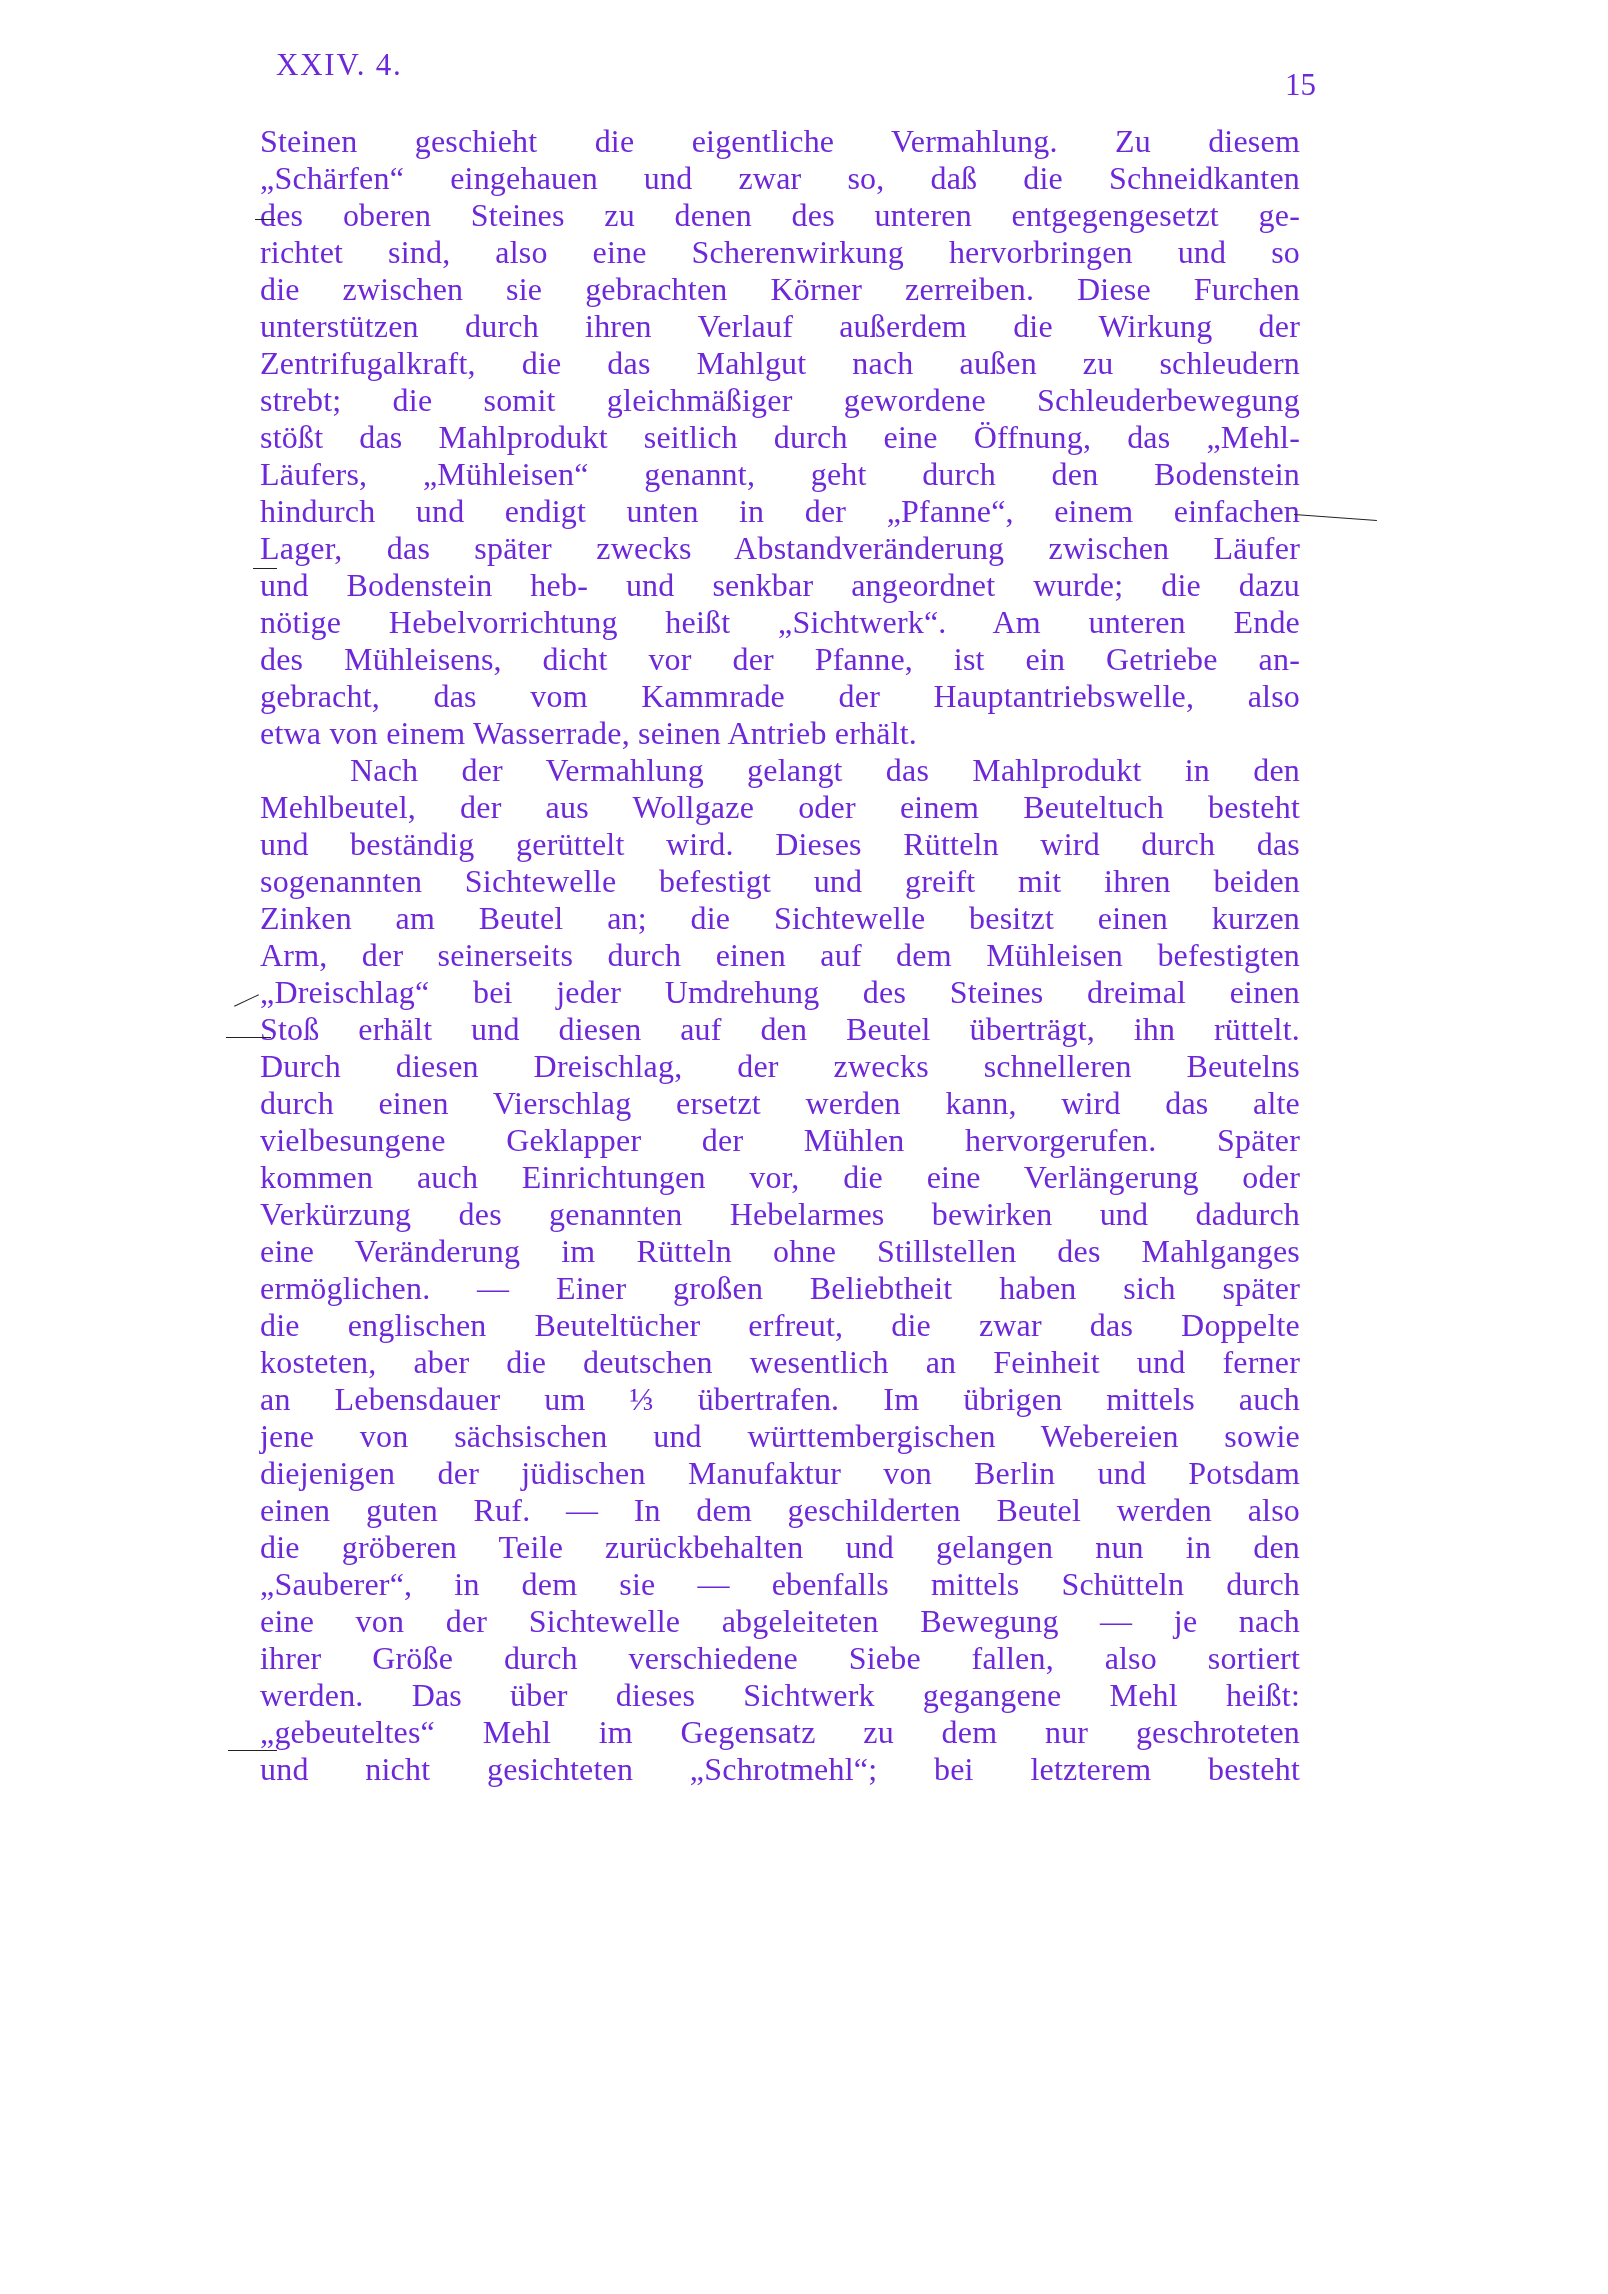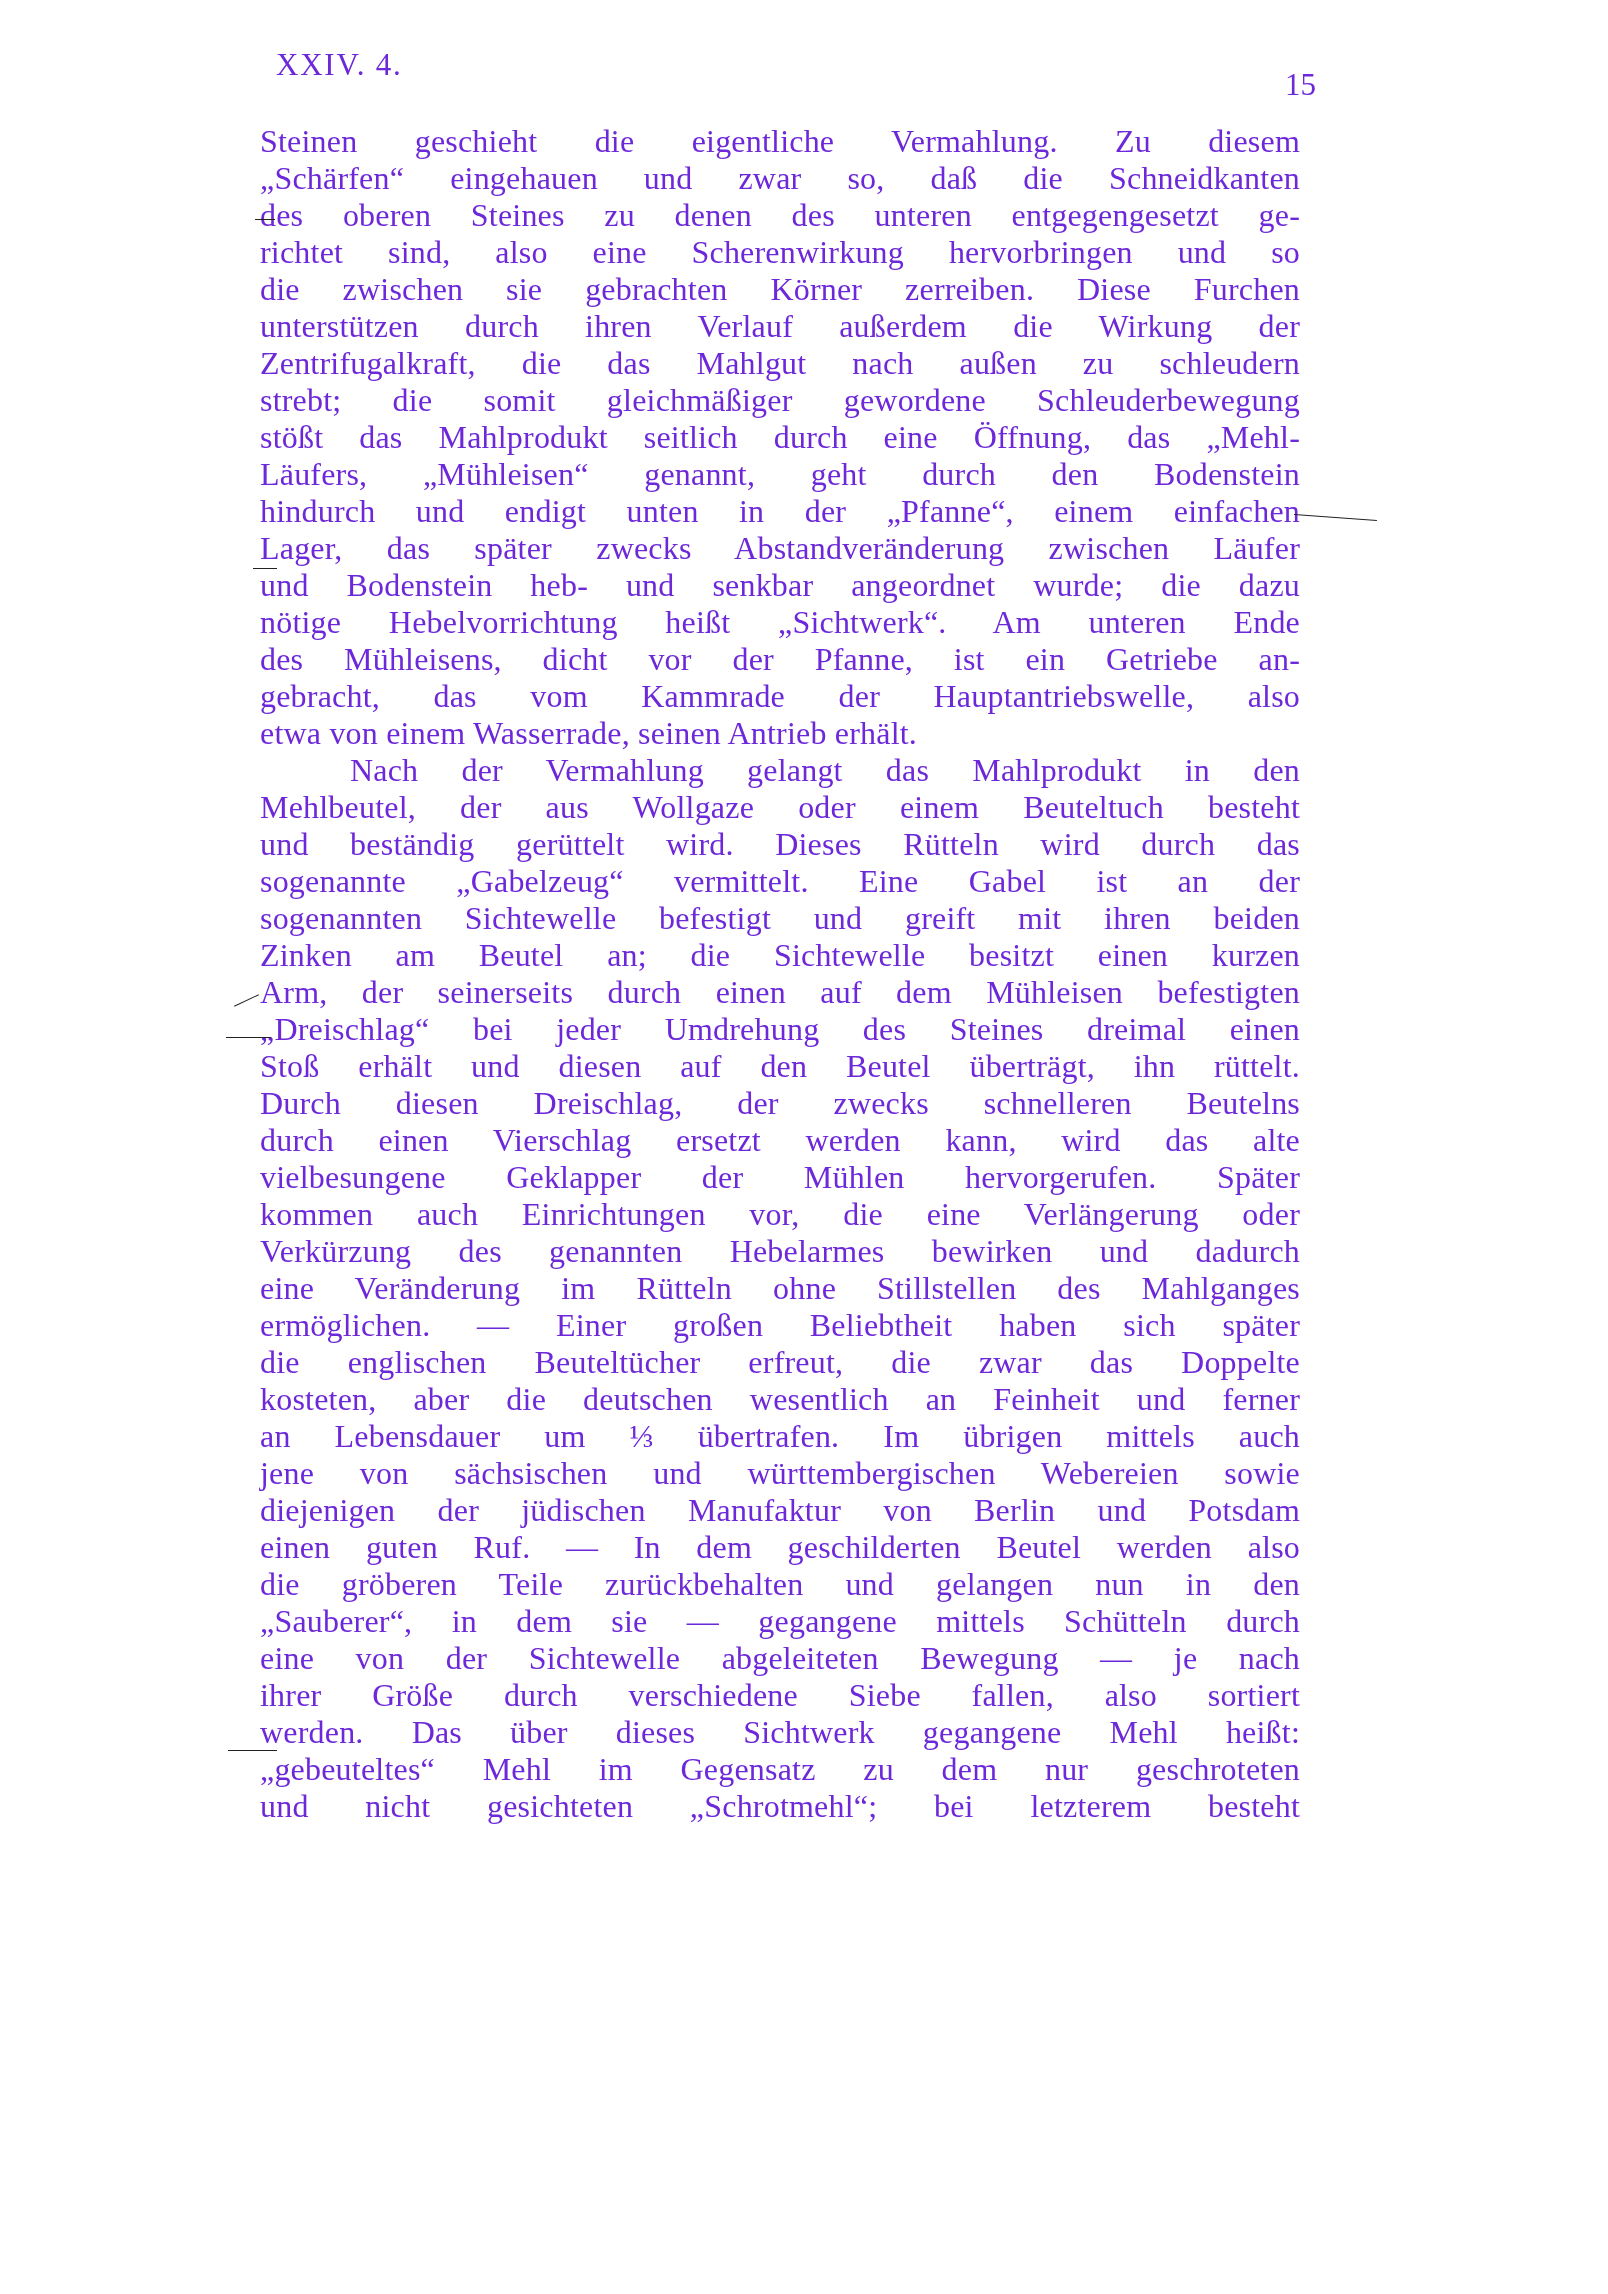--- a/index.html
+++ b/index.html
@@ -38,41 +38,40 @@
       <span class="line">hindurch und endigt unten in der „Pfanne“, einem einfachen</span>
       <span class="line">Lager, das später zwecks Abstandveränderung zwischen Läufer</span>
       <span class="line">und Bodenstein heb- und senkbar angeordnet wurde; die dazu</span>
       <span class="line">nötige Hebelvorrichtung heißt „Sichtwerk“. Am unteren Ende</span>
       <span class="line">des Mühleisens, dicht vor der Pfanne, ist ein Getriebe an-</span>
       <span class="line">gebracht, das vom Kammrade der Hauptantriebswelle, also</span>
       <span class="line" style="text-align-last: left;">etwa von einem Wasserrade, seinen Antrieb erhält.</span>
       <span class="line indent">Nach der Vermahlung gelangt das Mahlprodukt in den</span>
       <span class="line">Mehlbeutel, der aus Wollgaze oder einem Beuteltuch besteht</span>
       <span class="line">und beständig gerüttelt wird. Dieses Rütteln wird durch das</span>
-      <span class="line">sogenannte „Gabelzeug“ vermittelt. Eine Gabel ist an der</span>
       <span class="line">sogenannten Sichtewelle befestigt und greift mit ihren beiden</span>
       <span class="line">Zinken am Beutel an; die Sichtewelle besitzt einen kurzen</span>
       <span class="line">Arm, der seinerseits durch einen auf dem Mühleisen befestigten</span>
       <span class="line">„Dreischlag“ bei jeder Umdrehung des Steines dreimal einen</span>
       <span class="line">Stoß erhält und diesen auf den Beutel überträgt, ihn rüttelt.</span>
       <span class="line">Durch diesen Dreischlag, der zwecks schnelleren Beutelns</span>
       <span class="line">durch einen Vierschlag ersetzt werden kann, wird das alte</span>
       <span class="line">vielbesungene Geklapper der Mühlen hervorgerufen. Später</span>
       <span class="line">kommen auch Einrichtungen vor, die eine Verlängerung oder</span>
       <span class="line">Verkürzung des genannten Hebelarmes bewirken und dadurch</span>
       <span class="line">eine Veränderung im Rütteln ohne Stillstellen des Mahlganges</span>
       <span class="line">ermöglichen. — Einer großen Beliebtheit haben sich später</span>
       <span class="line">die englischen Beuteltücher erfreut, die zwar das Doppelte</span>
       <span class="line">kosteten, aber die deutschen wesentlich an Feinheit und ferner</span>
       <span class="line">an Lebensdauer um ⅓ übertrafen. Im übrigen mittels auch</span>
       <span class="line">jene von sächsischen und württembergischen Webereien sowie</span>
       <span class="line">diejenigen der jüdischen Manufaktur von Berlin und Potsdam</span>
       <span class="line">einen guten Ruf. — In dem geschilderten Beutel werden also</span>
       <span class="line">die gröberen Teile zurückbehalten und gelangen nun in den</span>
-      <span class="line">„Sauberer“, in dem sie — gegangene mittels Schütteln durch</span>
+      <span class="line">„Sauberer“, in dem sie — ebenfalls mittels Schütteln durch</span>
       <span class="line">eine von der Sichtewelle abgeleiteten Bewegung — je nach</span>
       <span class="line">ihrer Größe durch verschiedene Siebe fallen, also sortiert</span>
       <span class="line">werden. Das über dieses Sichtwerk gegangene Mehl heißt:</span>
       <span class="line">„gebeuteltes“ Mehl im Gegensatz zu dem nur geschroteten</span>
       <span class="line">und nicht gesichteten „Schrotmehl“; bei letzterem besteht</span>
     </div>
 
   <div class="mark" style="left:255px; top:219px; width:20px;"></div>
   <div class="mark" style="left:1294px; top:517px; width:83px; transform: rotate(4deg);"></div>
   <div class="mark" style="left:253px; top:568px; width:23.5px;"></div>

